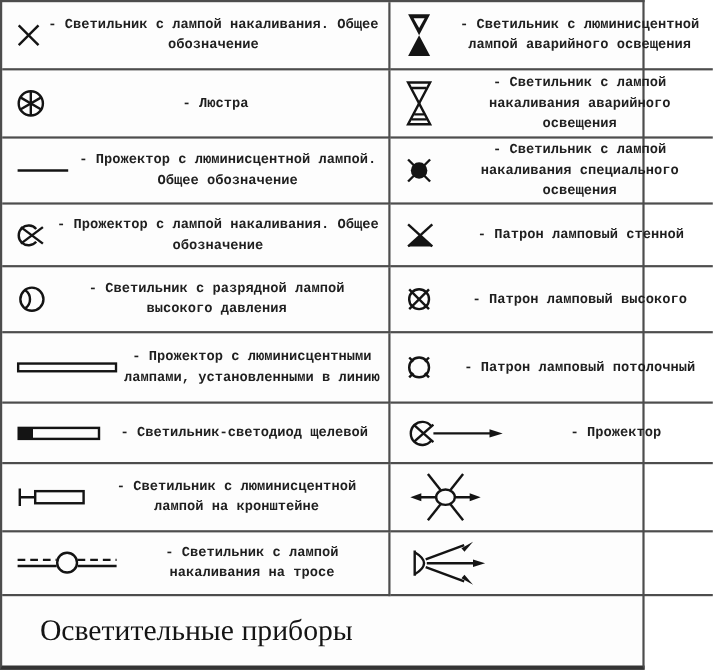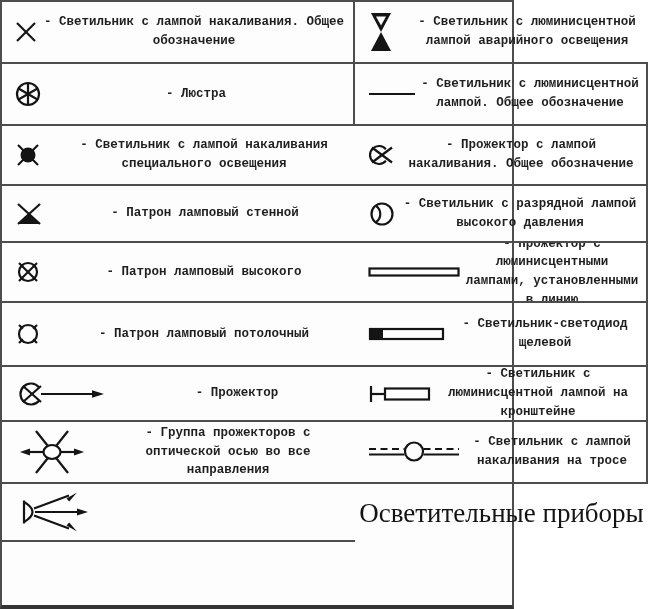--- a/index.html
+++ b/index.html
@@ -1,17 +1,17 @@
 <!DOCTYPE html>
 <html><head>
 <meta charset="utf-8">
 <style>
   html,body{margin:0;padding:0;background:#fff;}
   .legend{
-    width:514px;height:609px;box-sizing:border-box;
+    width:586px;height:609px;box-sizing:border-box;
     border:2px solid #4d4d4d;border-bottom:4px solid #343434;
     display:grid;
     grid-template-columns:353px 293px;
     grid-template-rows:62px 62px 60px 57px 60px 64px 55px 62px 58px 63px;
     background:#fdfdfd;
     font-family:"Liberation Mono","DejaVu Sans Mono",monospace;
   }
   .cell{
     border-right:2px solid #4d4d4d;
     border-bottom:2px solid #4d4d4d;
@@ -65,28 +65,40 @@
     <span class="sym">
       <svg width="26" height="26" viewBox="0 0 26 26">
         <circle class="st" cx="13" cy="13" r="11"></circle>
         <line class="st" x1="13" y1="2" x2="13" y2="24"></line>
         <line class="st" x1="3.5" y1="7.5" x2="22.5" y2="18.5"></line>
         <line class="st" x1="22.5" y1="7.5" x2="3.5" y2="18.5"></line>
       </svg>
     </span>
     <div class="txt">- Люстра</div>
   </div>
+  <div class="cell last-col">
+    <span class="sym">
+      <svg width="26" height="42" viewBox="0 0 26 42">
+        <polygon class="st" points="3,2 23,2 13,21" stroke-width="2"></polygon>
+        <line class="st" x1="6.5" y1="7" x2="19.5" y2="7" stroke-width="1.8"></line>
+        <polygon class="st" points="3,40 23,40 13,21" stroke-width="2"></polygon>
+        <line class="st" x1="6" y1="35.5" x2="20" y2="35.5" stroke-width="1.8"></line>
+        <line class="st" x1="8.5" y1="31" x2="17.5" y2="31" stroke-width="1.8"></line>
+      </svg>
+    </span>
+    <div class="txt">- Светильник с лампой накаливания аварийного освещения</div>
+  </div>
 
   <div class="cell">
     <span class="sym">
       <svg width="48" height="10" viewBox="0 0 48 10">
         <line class="st" x1="1" y1="5" x2="47" y2="5" stroke-width="4.5"></line>
       </svg>
     </span>
-    <div class="txt">- Светильник с люминисцентной лампой. Общее обозначение</div>
+    <div class="txt">- Прожектор с люминисцентной лампой. Общее обозначение</div>
   </div>
   <div class="cell last-col">
     <span class="sym">
       <svg width="26" height="26" viewBox="0 0 26 26">
         <line class="st" x1="3" y1="3" x2="23" y2="23"></line>
         <line class="st" x1="23" y1="3" x2="3" y2="23"></line>
         <circle class="fl" cx="13" cy="13" r="7.5"></circle>
       </svg>
     </span>
     <div class="txt">- Светильник с лампой накаливания специального освещения</div>
@@ -193,21 +205,20 @@
         <line class="st" x1="45.5" y1="32" x2="60" y2="32"></line>
         <polygon class="fl" points="59,28.4 69,32 59,35.6"></polygon>
         <line class="st" x1="28.5" y1="32" x2="14" y2="32"></line>
         <polygon class="fl" points="15,28.4 5,32 15,35.6"></polygon>
         <line class="st" x1="41.5" y1="25.5" x2="53" y2="11" stroke-width="3"></line>
         <line class="st" x1="32.5" y1="25.5" x2="21" y2="11" stroke-width="3"></line>
         <line class="st" x1="41.5" y1="38.5" x2="53" y2="53" stroke-width="3"></line>
         <line class="st" x1="32.5" y1="38.5" x2="21" y2="53" stroke-width="3"></line>
       </svg>
     </span>
-    <div class="txt">- Группа прожекторов с оптической осью во все направления</div>
   </div>
 
   <div class="cell">
     <span class="sym">
       <svg width="92" height="26" viewBox="0 0 92 26">
         <line class="st" x1="1" y1="15.5" x2="36.5" y2="15.5" stroke-width="2.5"></line>
         <line class="st" x1="1" y1="10" x2="36.5" y2="10" stroke-width="2.5" stroke-dasharray="7 4.5"></line>
         <circle class="st" cx="46" cy="12.5" r="9"></circle>
         <line class="st" x1="55.5" y1="15.5" x2="91" y2="15.5" stroke-width="2.5"></line>
         <line class="st" x1="55.5" y1="10" x2="91" y2="10" stroke-width="2.5" stroke-dasharray="7 4.5"></line>

